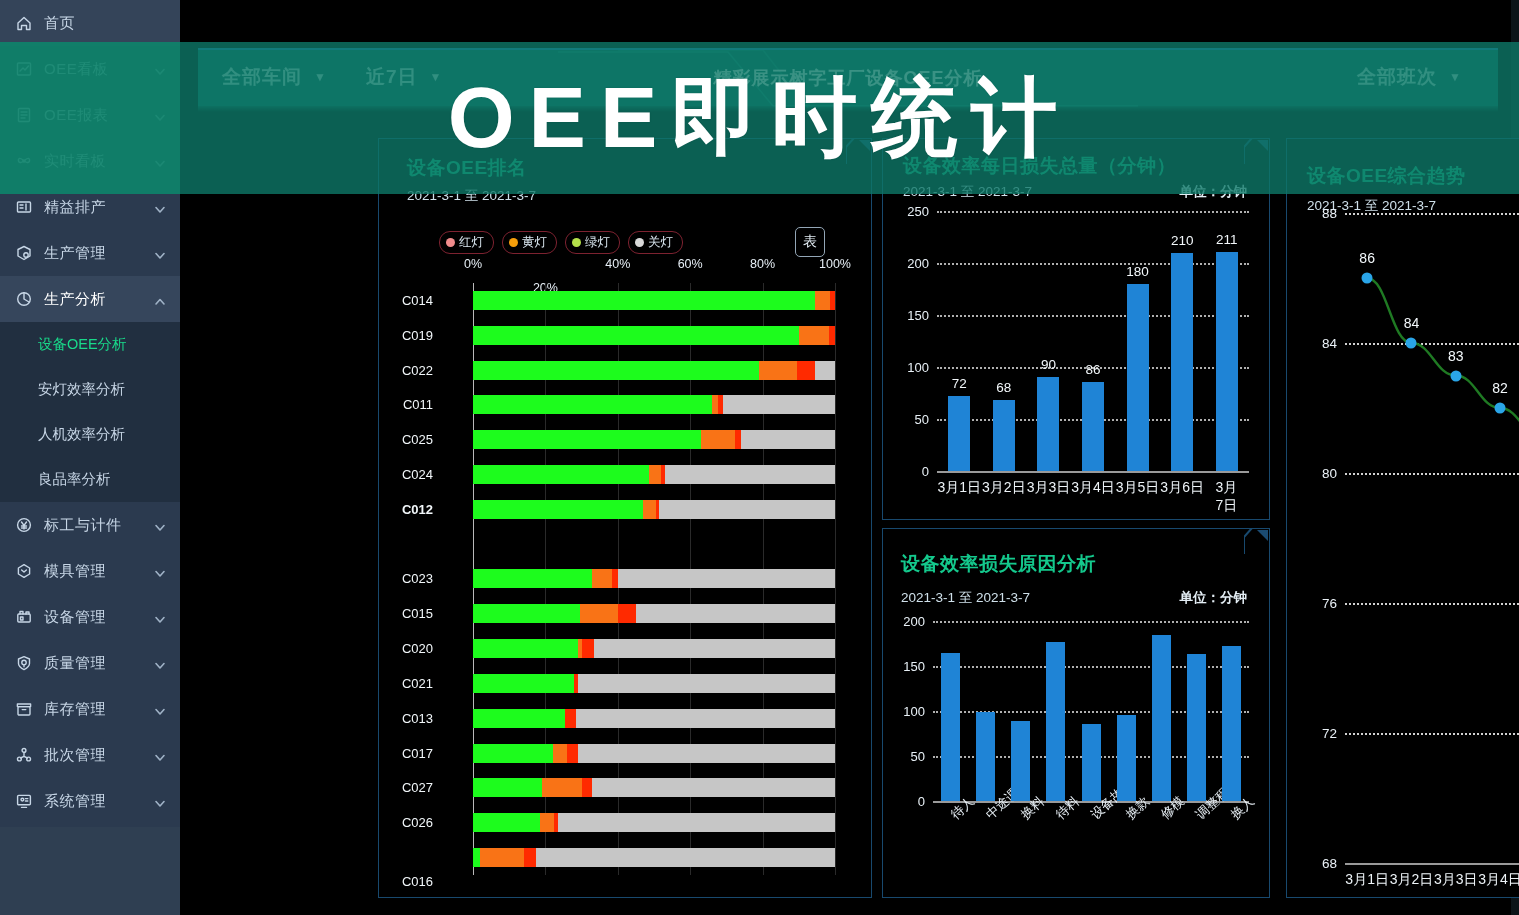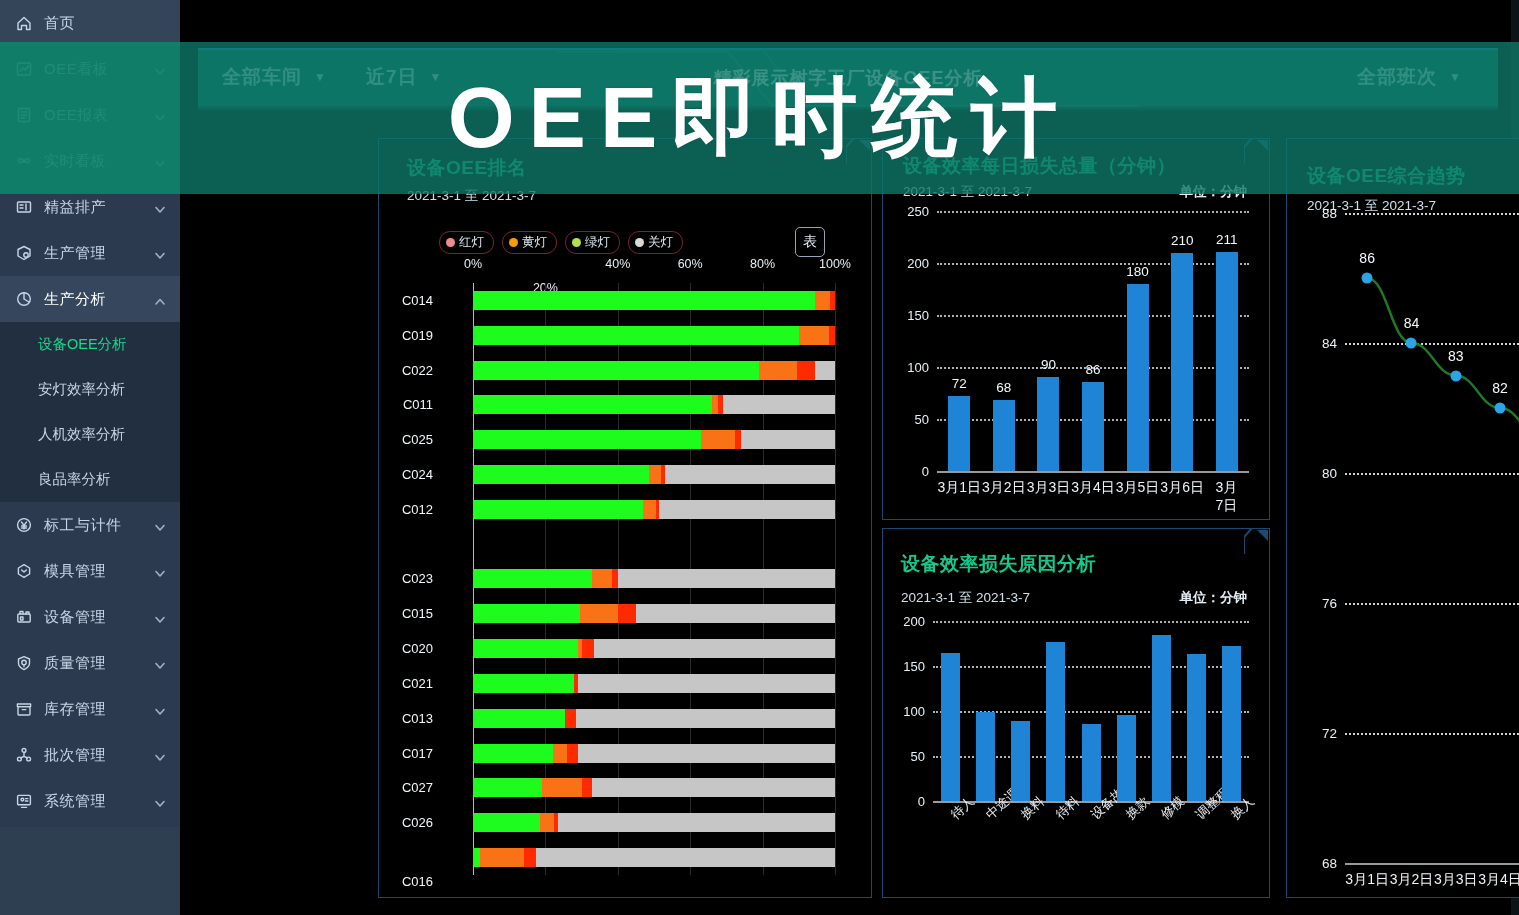--- a/index.html
+++ b/index.html
@@ -469,21 +469,21 @@
         <div class="rk-row" style="top: 174.118px; height: 34.8235px;">
           <div class="rk-name" style="top: 7.91176px;">C024</div>
           <div class="rk-track" style="top: 7.91176px;">
             <div class="rk-seg" style="width: 175.57px; background: rgb(29, 252, 29);"></div>
             <div class="rk-seg" style="width: 12.67px; background: rgb(249, 115, 22);"></div>
             <div class="rk-seg" style="width: 3.62px; background: rgb(255, 42, 0);"></div>
             <div class="rk-seg" style="width: 170.14px; background: rgb(198, 198, 198);"></div>
           </div>
         </div>
         <div class="rk-row" style="top: 208.941px; height: 34.8235px;">
-          <div class="rk-name" style="top: 7.91176px;">C012</div>
+          <div class="rk-name" style="top: 7.91176px; font-weight: bold;">C012</div>
           <div class="rk-track" style="top: 7.91176px;">
             <div class="rk-seg" style="width: 170.14px; background: rgb(29, 252, 29);"></div>
             <div class="rk-seg" style="width: 12.67px; background: rgb(249, 115, 22);"></div>
             <div class="rk-seg" style="width: 3.62px; background: rgb(255, 42, 0);"></div>
             <div class="rk-seg" style="width: 175.57px; background: rgb(198, 198, 198);"></div>
           </div>
         </div>
         <div class="rk-row" style="top: 278.588px; height: 34.8235px;">
           <div class="rk-name" style="top: 7.91176px;">C023</div>
           <div class="rk-track" style="top: 7.91176px;">

